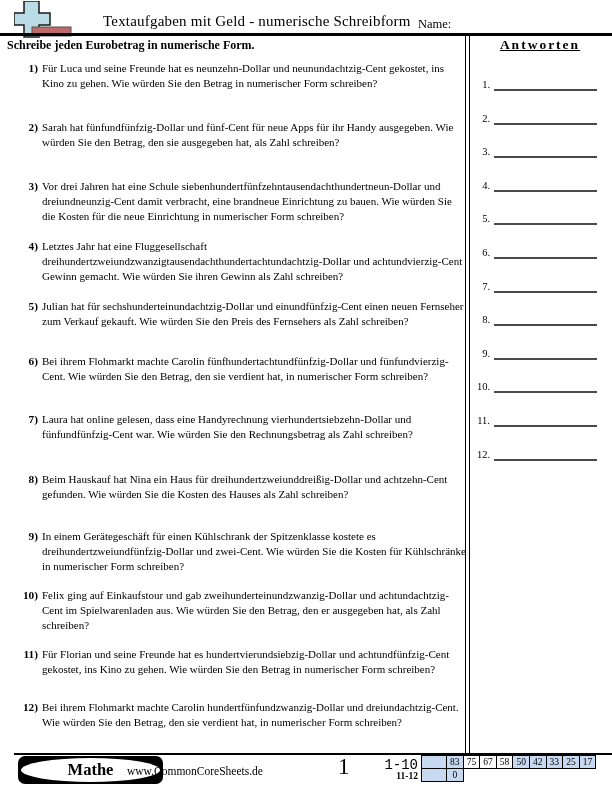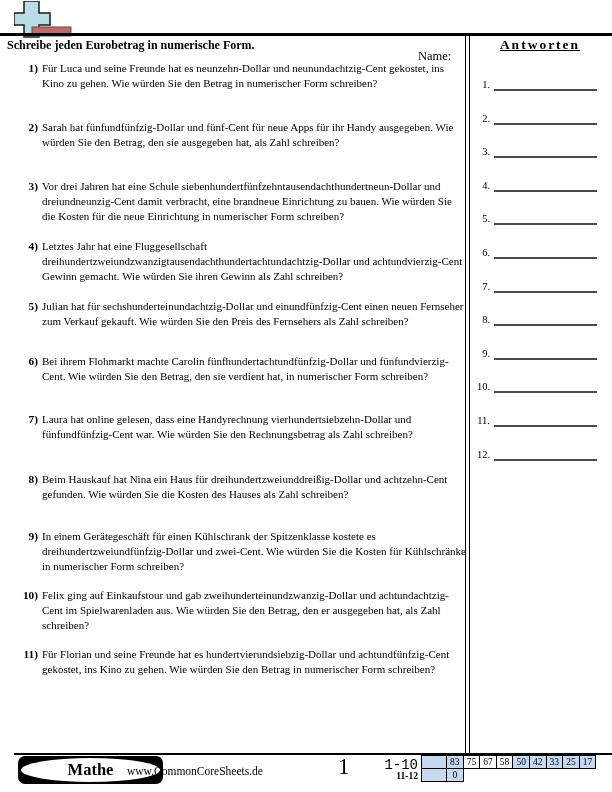--- a/index.html
+++ b/index.html
@@ -5,21 +5,21 @@
   html,body { margin:0; padding:0; background:#fff; }
   .page {
     position:relative; width:612px; height:792px; margin:0 auto;
     background:#fff; color:#000;
     font-family:"Liberation Serif", serif;
     overflow:hidden;
   }
   
   .logo { position:absolute; left:14px; top:1px; }
   .title { position:absolute; left:103px; top:13px; font-size:15px; letter-spacing:0.2px; white-space:nowrap; }
-  .name-label { position:absolute; left:418px; top:17px; font-size:12.5px;margin-top:32px; }
+  .name-label { position:absolute; left:418px; top:17px; font-size:12.5px; }
   .header-rule { position:absolute; left:0; top:33px; width:612px; height:2.5px; background:#000; }
   .instruction { position:absolute; left:7px; top:38px; font-size:12px; font-weight:bold; }
   
   .divider { position:absolute; left:465px; top:36px; height:717px; width:3px;
              border-left:1.5px solid #000; border-right:1.5px solid #000; }
   .answers-heading { position:absolute; left:470px; top:37px; width:140px; text-align:center;
                      font-size:13.5px; font-weight:bold; letter-spacing:2px; text-decoration:underline; }
   .answer-row { position:absolute; left:470px; width:142px; height:13px;
                 display:flex; align-items:flex-end; }
   .answer-num { width:20px; text-align:right; font-size:10.5px; line-height:13px; flex:none; }
@@ -50,20 +50,21 @@
 </style>
 </head>
 <body>
 
 <div class="page">
 
   <svg class="logo" width="60" height="37" viewBox="0 0 60 37">
     <path d="M10 0 L25 0 L25 12 L36 12 L36 24 L25 24 L25 36 L10 36 L10 24 L0 24 L0 12 L10 12 Z" stroke="#1a1a1a" stroke-width="1.5" fill="#b9dce6"></path>
     <rect x="18" y="26" width="39" height="9" stroke="#555" stroke-width="1" fill="#c0696b"></rect>
   </svg>
+  <div class="title">Textaufgaben mit Geld - numerische Schreibform</div>
   <div class="name-label">Name:</div>
   <div class="header-rule"></div>
   <div class="instruction">Schreibe jeden Eurobetrag in numerische Form.</div>
 
   <div class="divider"></div>
   <div class="answers-heading">Antworten</div>
 
   <div class="answer-row" style="top:78px">
     <span class="answer-num">1.</span>
     <span class="answer-line"></span>
@@ -150,20 +151,24 @@
     <span class="p-text">In einem Gerätegeschäft für einen Kühlschrank der Spitzenklasse kostete es dreihundertzweiundfünfzig-Dollar und zwei-Cent. Wie würden Sie die Kosten für Kühlschränke in numerischer Form schreiben?</span>
   </div>
   <div class="problem" style="top:588px">
     <span class="p-num">10)</span>
     <span class="p-text">Felix ging auf Einkaufstour und gab zweihunderteinundzwanzig-Dollar und achtundachtzig-Cent im Spielwarenladen aus. Wie würden Sie den Betrag, den er ausgegeben hat, als Zahl schreiben?</span>
   </div>
   <div class="problem" style="top:647px">
     <span class="p-num">11)</span>
     <span class="p-text">Für Florian und seine Freunde hat es hundertvierundsiebzig-Dollar und achtundfünfzig-Cent gekostet, ins Kino zu gehen. Wie würden Sie den Betrag in numerischer Form schreiben?</span>
   </div>
+  <div class="problem" style="top:700px">
+    <span class="p-num">12)</span>
+    <span class="p-text">Bei ihrem Flohmarkt machte Carolin hundertfünfundzwanzig-Dollar und dreiundachtzig-Cent. Wie würden Sie den Betrag, den sie verdient hat, in numerischer Form schreiben?</span>
+  </div>
 
   <div class="footer-rule"></div>
   <div class="subject-badge">
     <div class="oval">Mathe</div>
   </div>
   <div class="website">www.CommonCoreSheets.de</div>
   <div class="page-number">1</div>
 
   <div class="score-label-1">1-10</div>
   <div class="score-label-2">11-12</div>

